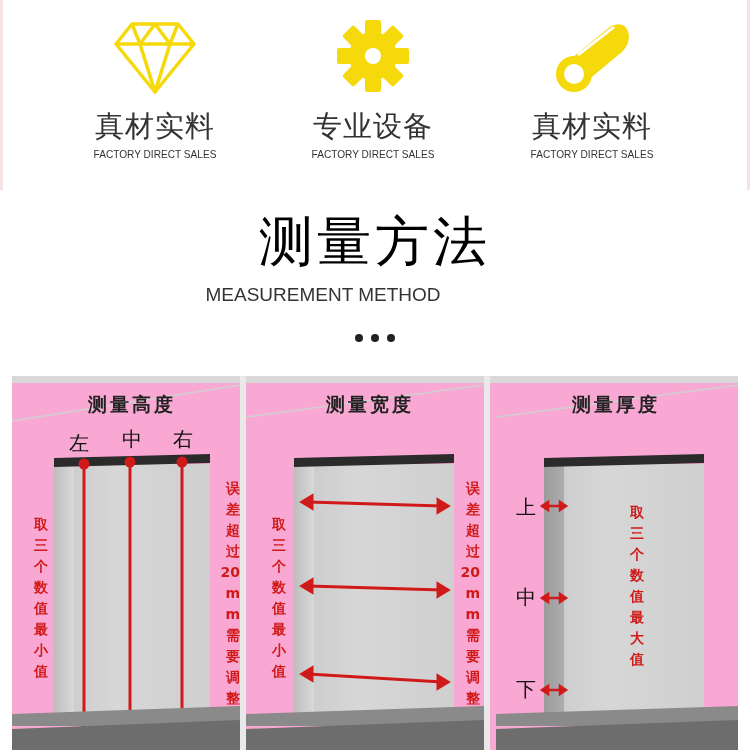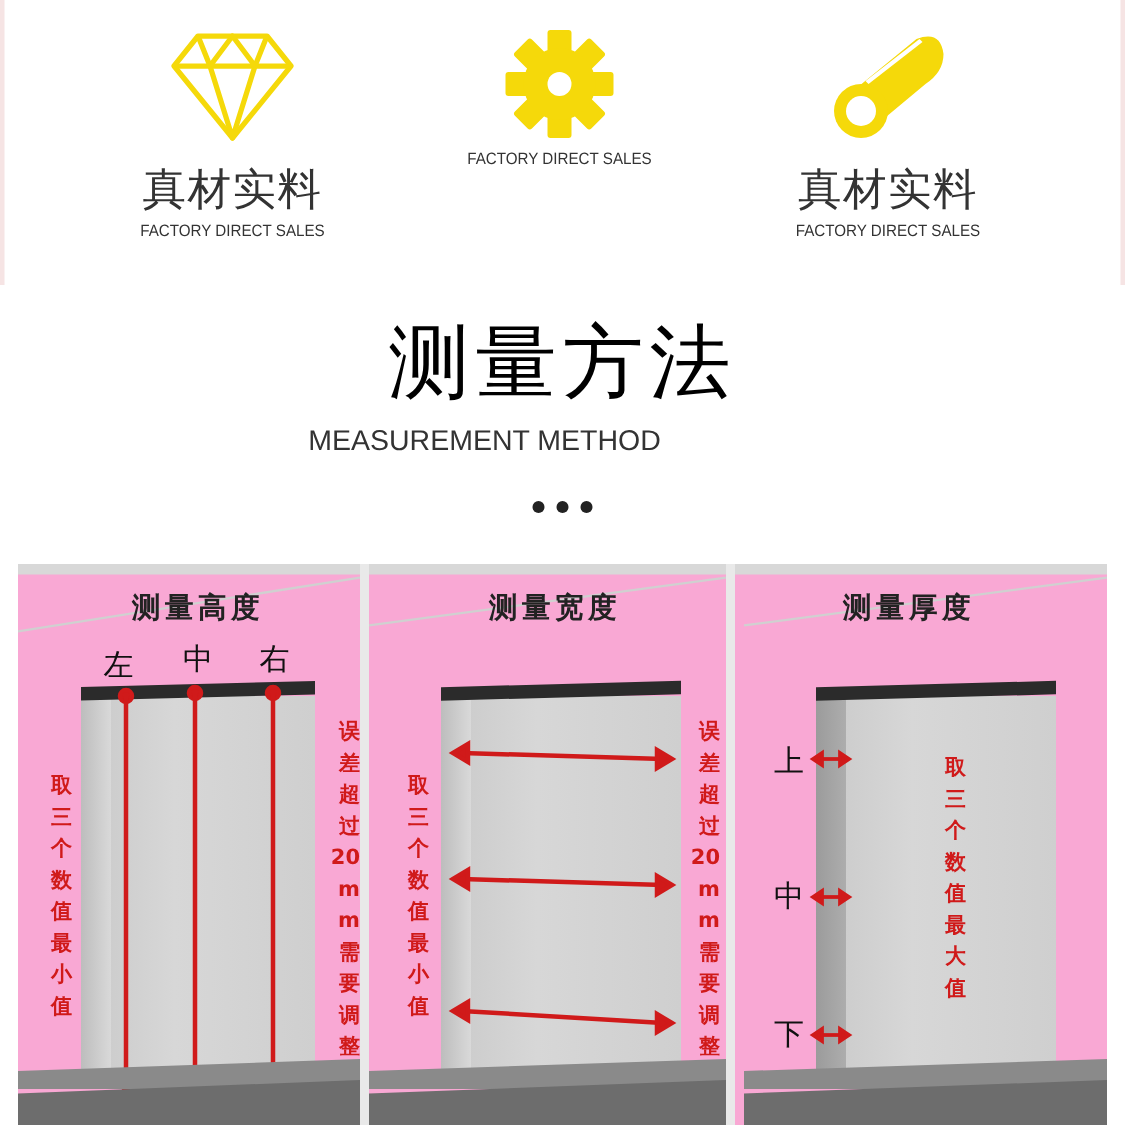--- a/index.html
+++ b/index.html
@@ -56,20 +56,21 @@
   <svg class="icon" viewBox="0 0 90 78">
     <g fill="#f5d90a" transform="translate(45,38)">
       <rect x="-8" y="-36" width="16" height="72" rx="2"></rect>
       <rect x="-8" y="-36" width="16" height="72" rx="2" transform="rotate(45)"></rect>
       <rect x="-8" y="-36" width="16" height="72" rx="2" transform="rotate(90)"></rect>
       <rect x="-8" y="-36" width="16" height="72" rx="2" transform="rotate(135)"></rect>
       <circle r="24"></circle>
       <circle r="8" fill="#fff"></circle>
     </g>
   </svg>
+  <div class="cn">专业设备</div>
   <div class="en">FACTORY DIRECT SALES</div>
 </div>
 
 <div class="feature" style="left:482px;">
   <svg class="icon" viewBox="0 0 90 78">
     <g fill="#f5d90a">
       <path d="M20,44 L64,8 Q80,2 82,18 Q82,30 70,38 L34,68 Z"></path>
       <circle cx="27" cy="56" r="18"></circle>
       <circle cx="27" cy="56" r="10" fill="#fff"></circle>
       <path d="M30,36 L66,8 L68,10 L32,38 Z" fill="#fff"></path>
@@ -148,21 +149,21 @@
   <div class="vtext" style="left:214px; top:102px;">误差超过20mm需要调整</div>
 </div>
 
 <div class="sep" style="left:484px;"></div>
 
 <div class="panel" style="left:496px; width:242px;">
   <div class="topbar"></div>
   <svg class="diag" viewBox="0 0 242 60" preserveAspectRatio="none">
       <line x1="0" y1="34" x2="242" y2="2" stroke="#d0d0d0" stroke-width="1.5"></line>
     </svg>
-  <div class="ptitle" style="left:66px;">测量厚度</div>
+  <div class="ptitle" style="left:76px;">测量厚度</div>
   <div class="wall" style="left:48px; top:88px; width:160px; height:260px;"></div>
   <div class="jamb" style="left:48px; top:88px; width:20px; height:260px; background:linear-gradient(90deg,#9b9b9b,#adadad);"></div>
   <div class="frame-top" style="left:48px; top:80px; width:160px; transform:skewY(-1.5deg);"></div>
   <div class="lbl" style="left:20px; top:118px;">上</div>
   <div class="lbl" style="left:20px; top:208px;">中</div>
   <div class="lbl" style="left:20px; top:300px;">下</div>
   <svg style="position:absolute; left:0; top:0;" width="242" height="374">
     <g stroke="#d01a1a" stroke-width="2.5" fill="#d01a1a">
       <line x1="50" y1="130" x2="66" y2="130"></line>
         <polygon points="46,130 52,126 52,134"></polygon>

